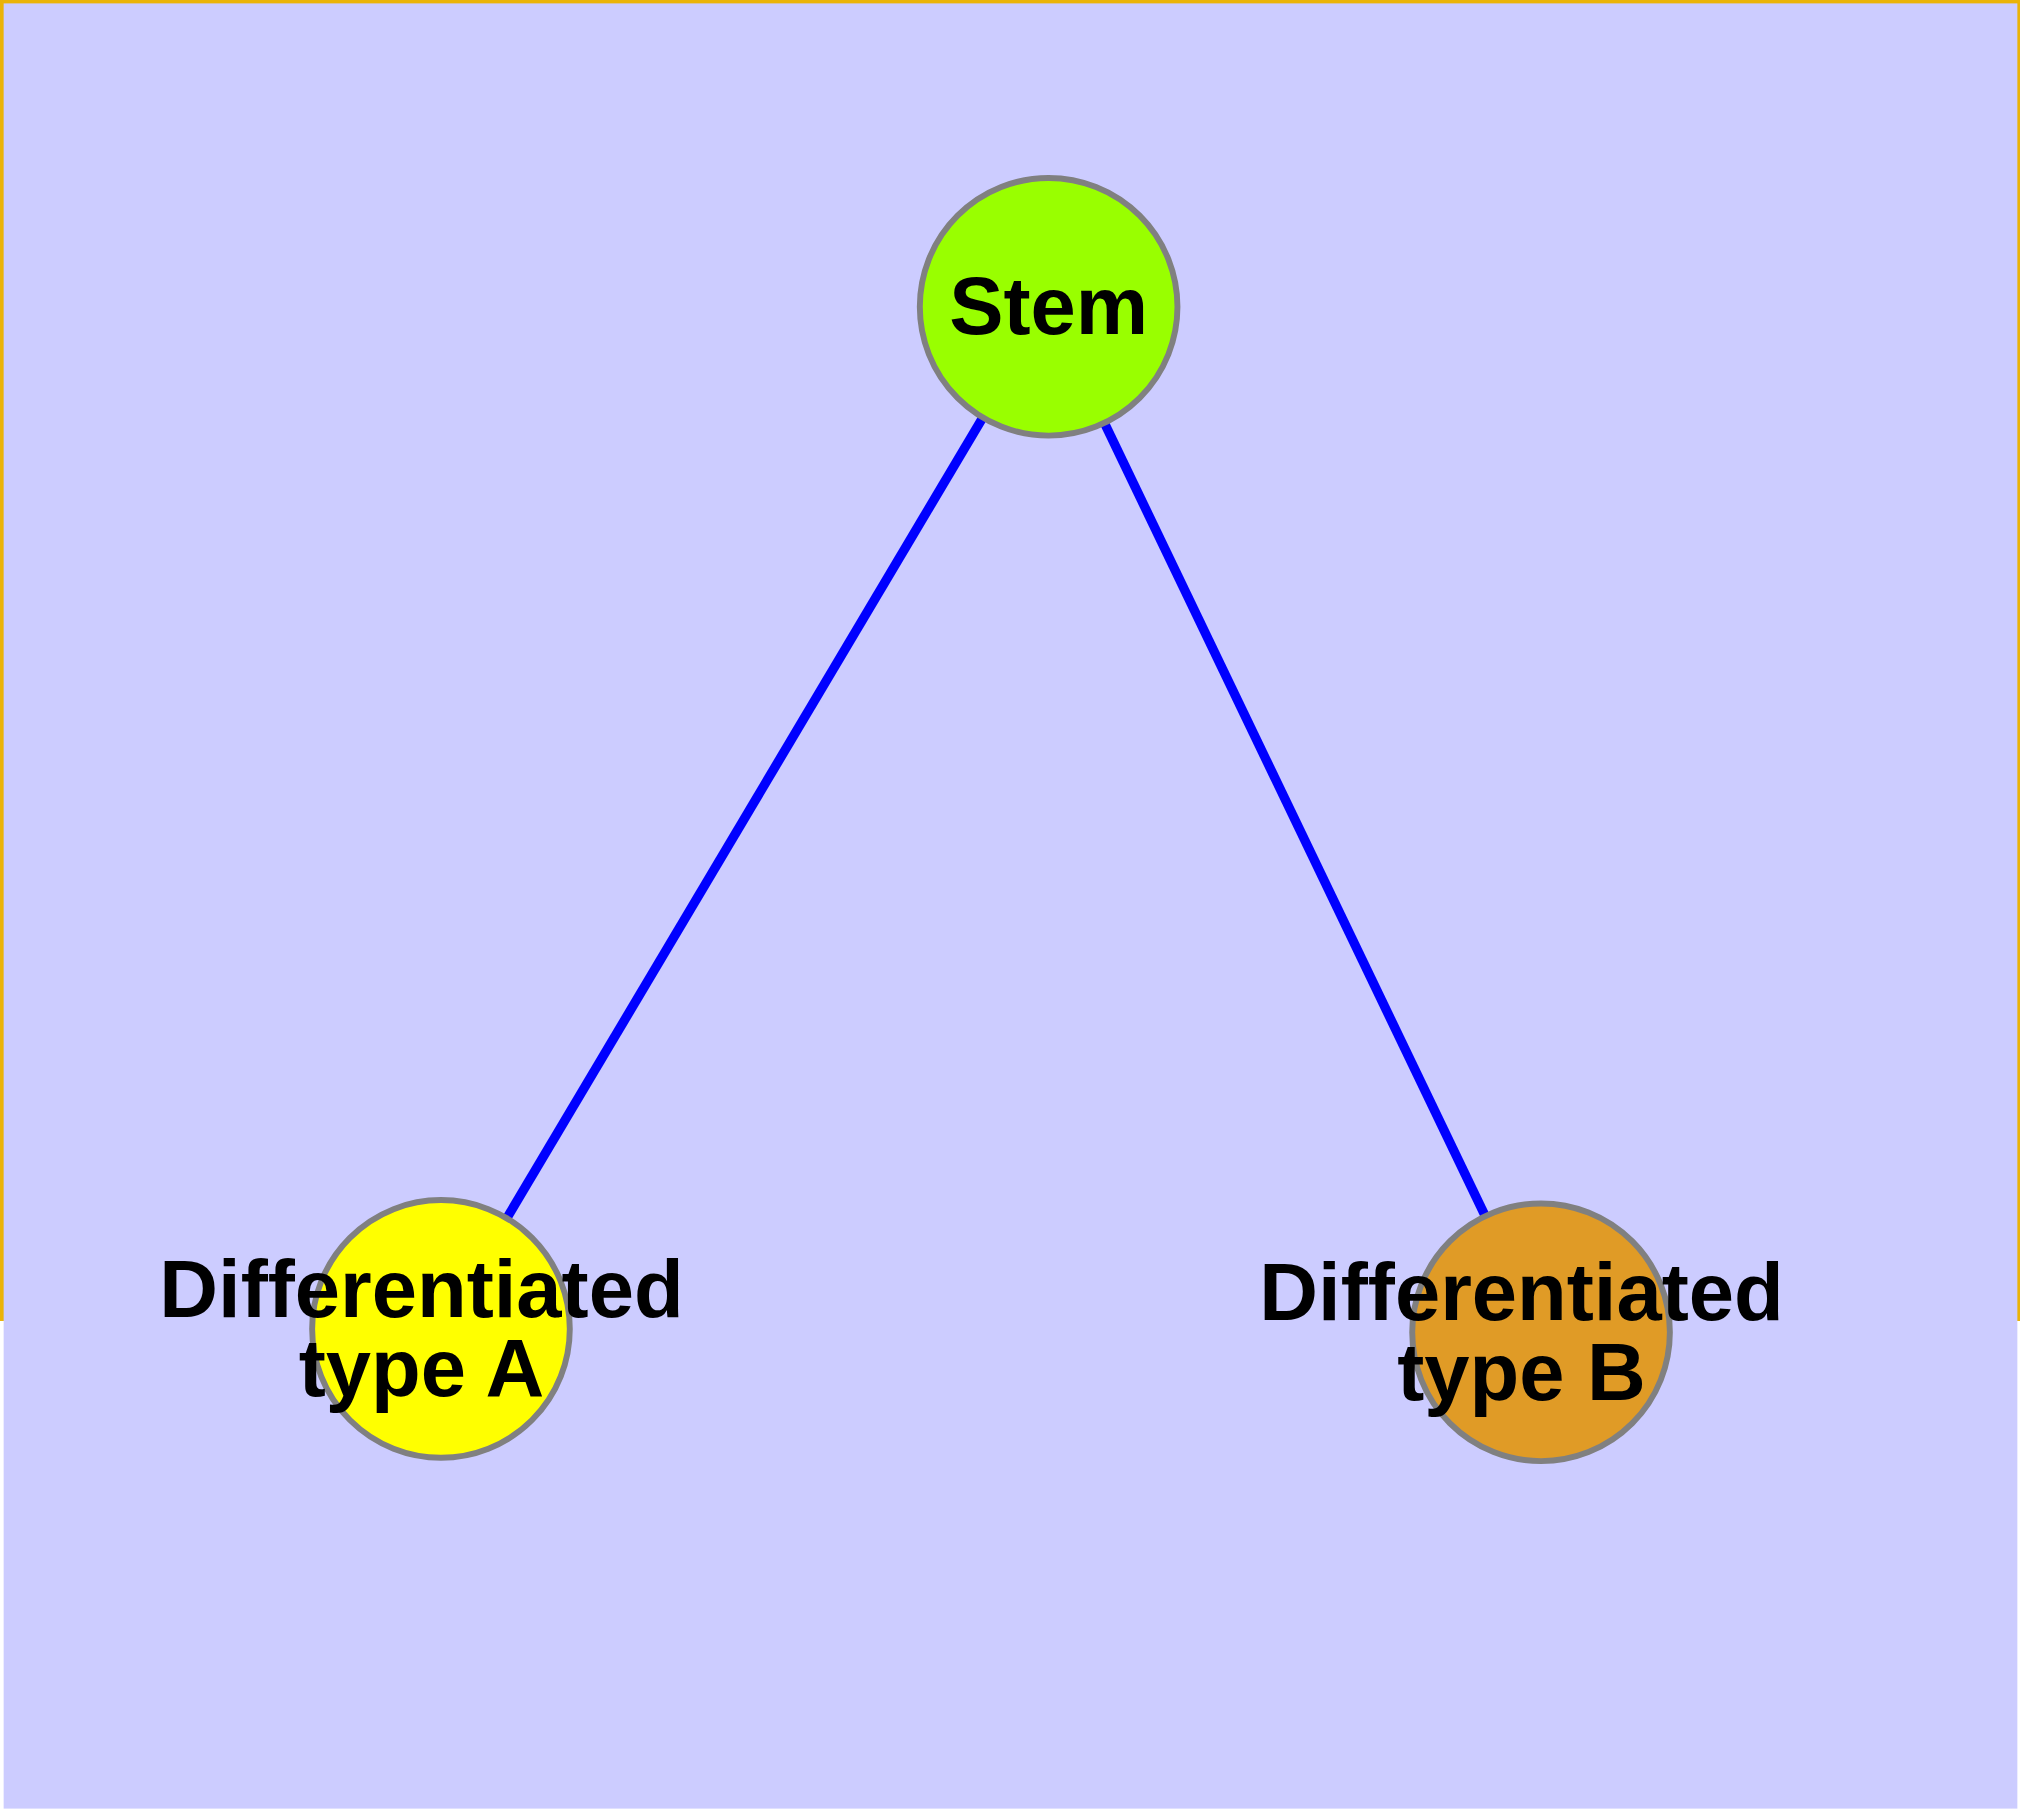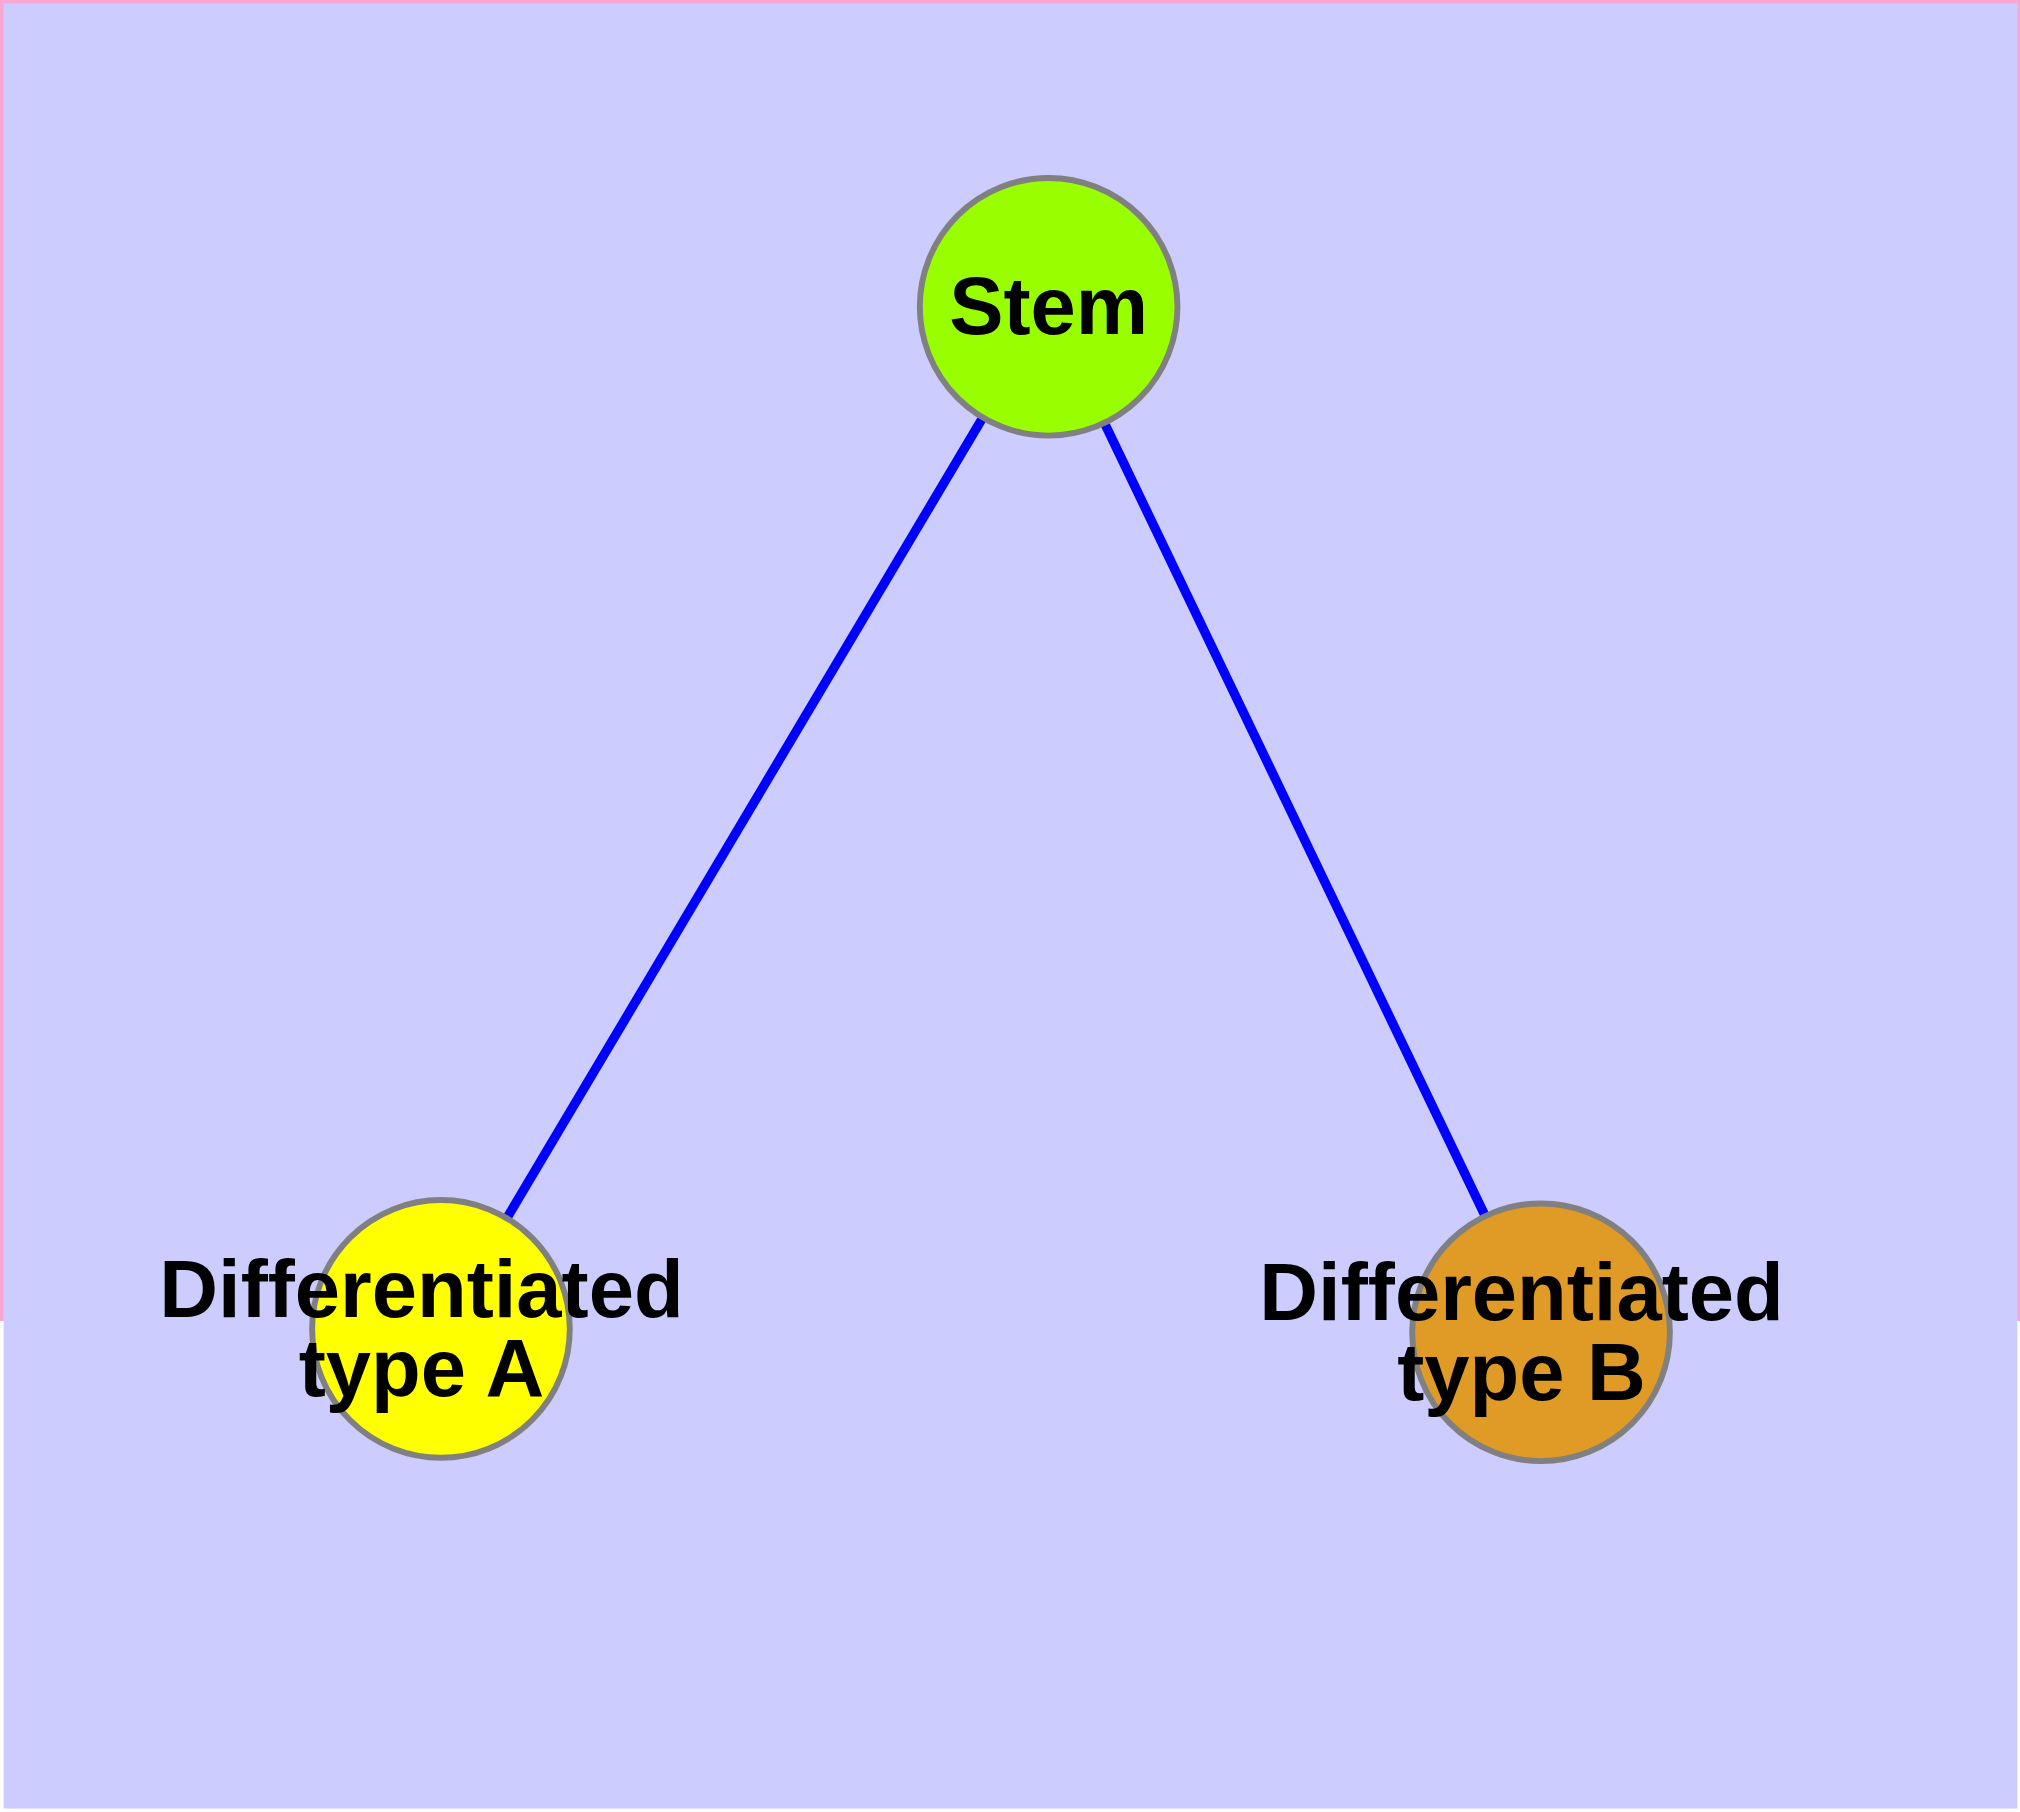--- a/index.html
+++ b/index.html
@@ -30,21 +30,21 @@
   }
   .node-label-text {
     font-family: "Liberation Sans", sans-serif;
     font-weight: bold;
     fill: #000000;
   }
 </style>
 </head>
 <body>
 
-<div id="graph-canvas" style="width: 2021px; height: 1321px; background: #f9a8d4; text-align: right;">
+<div id="graph-canvas" style="width: 2021px; height: 1321px; background: #eab308; text-align: right;">
   <svg id="graph-svg" viewBox="0 0 2384 2138">
 
     <rect id="bg-rect" x="4" y="4" width="2376" height="2130" fill="#CCCCFF"></rect>
 
     <g id="edges-layer">
       <line id="edge-0" stroke="#0000FF" stroke-width="11" stroke-linecap="butt" x1="1237" y1="362" x2="520" y2="1568"></line>
       <line id="edge-1" stroke="#0000FF" stroke-width="11" stroke-linecap="butt" x1="1237" y1="362" x2="1818" y2="1572"></line>
     </g>
 
     <g id="nodes-layer">

